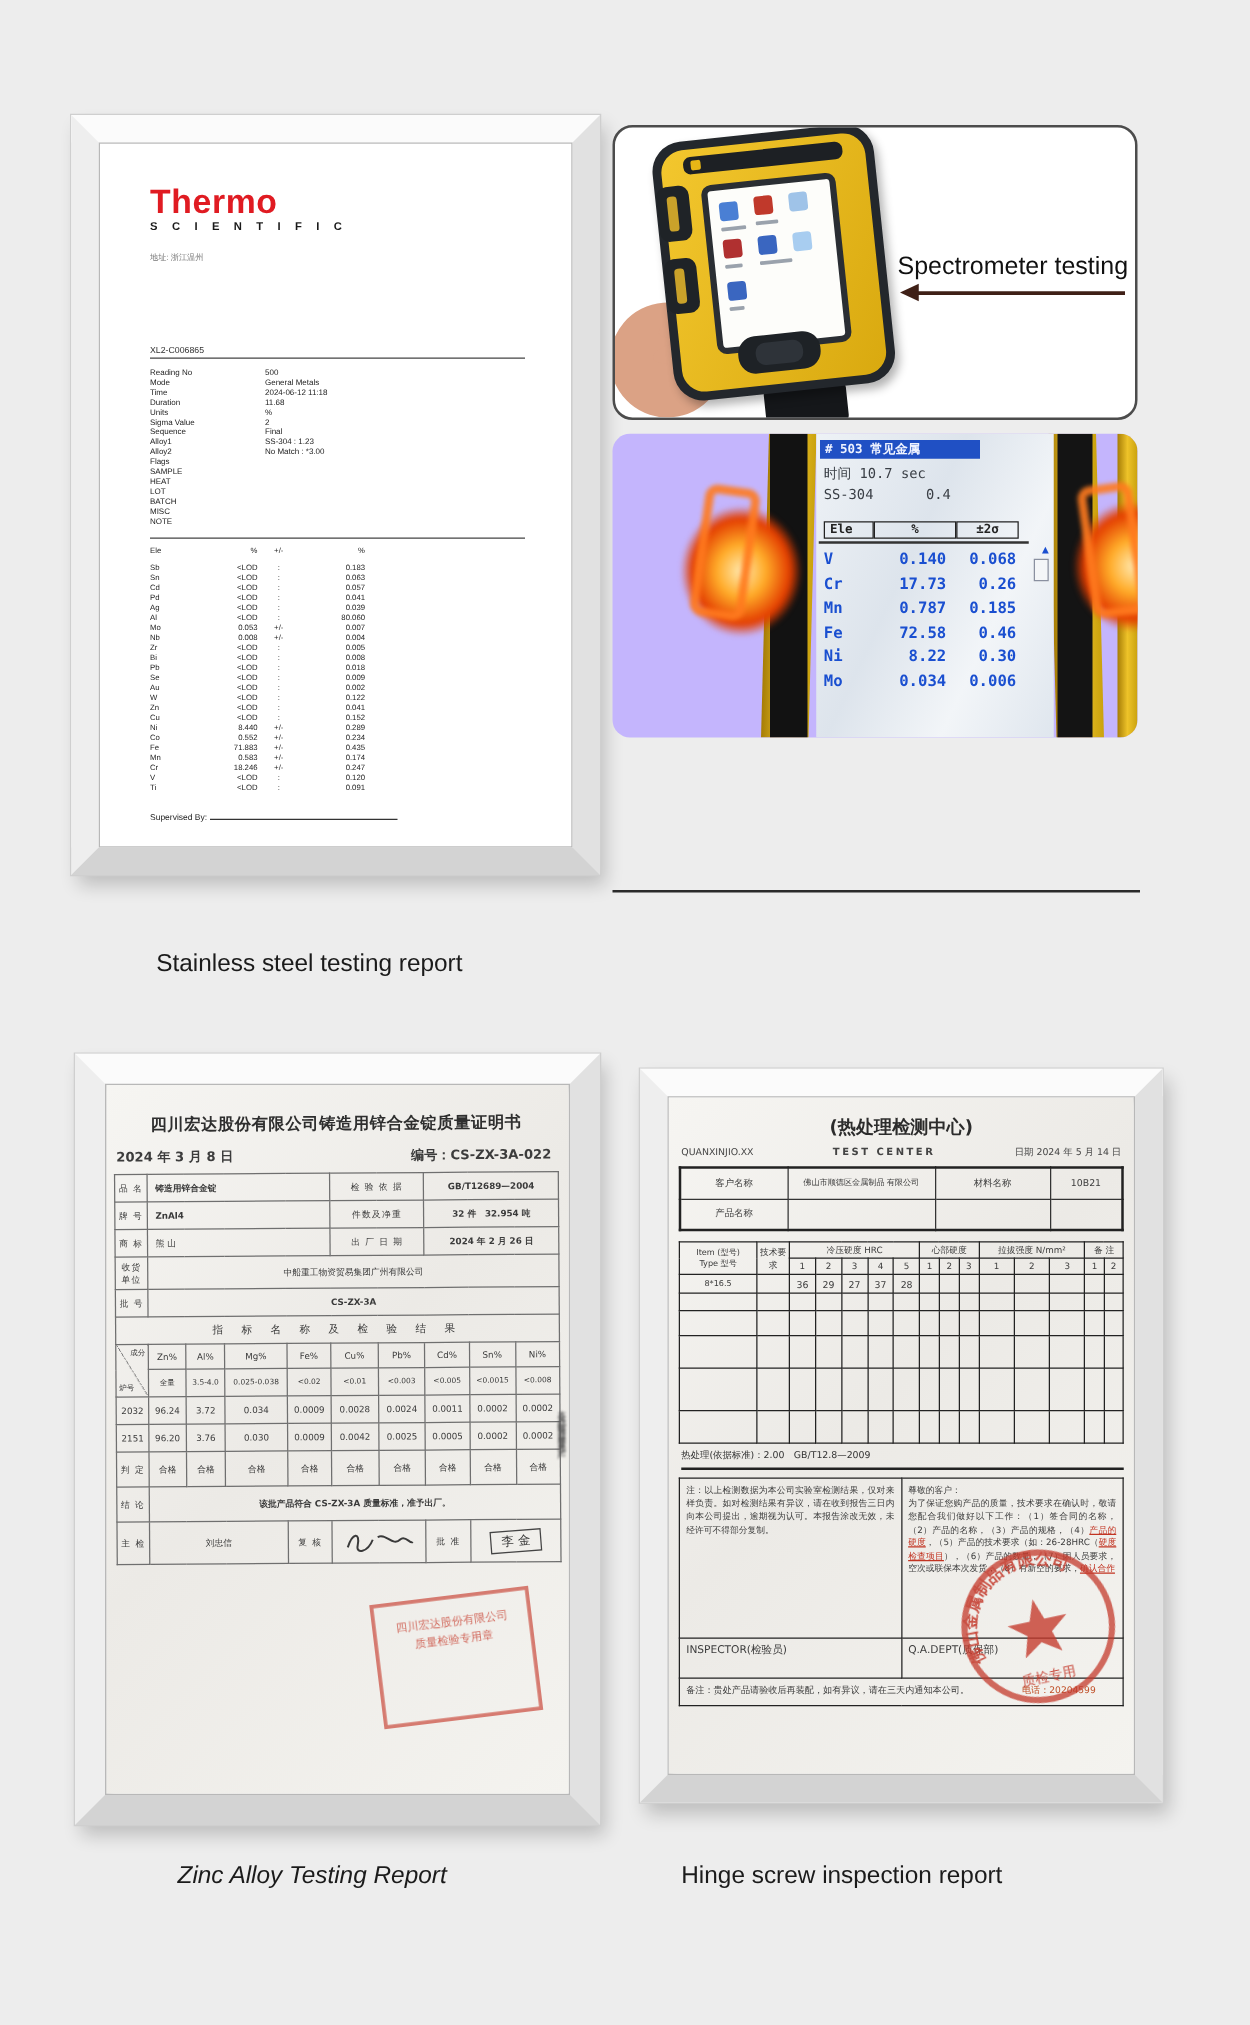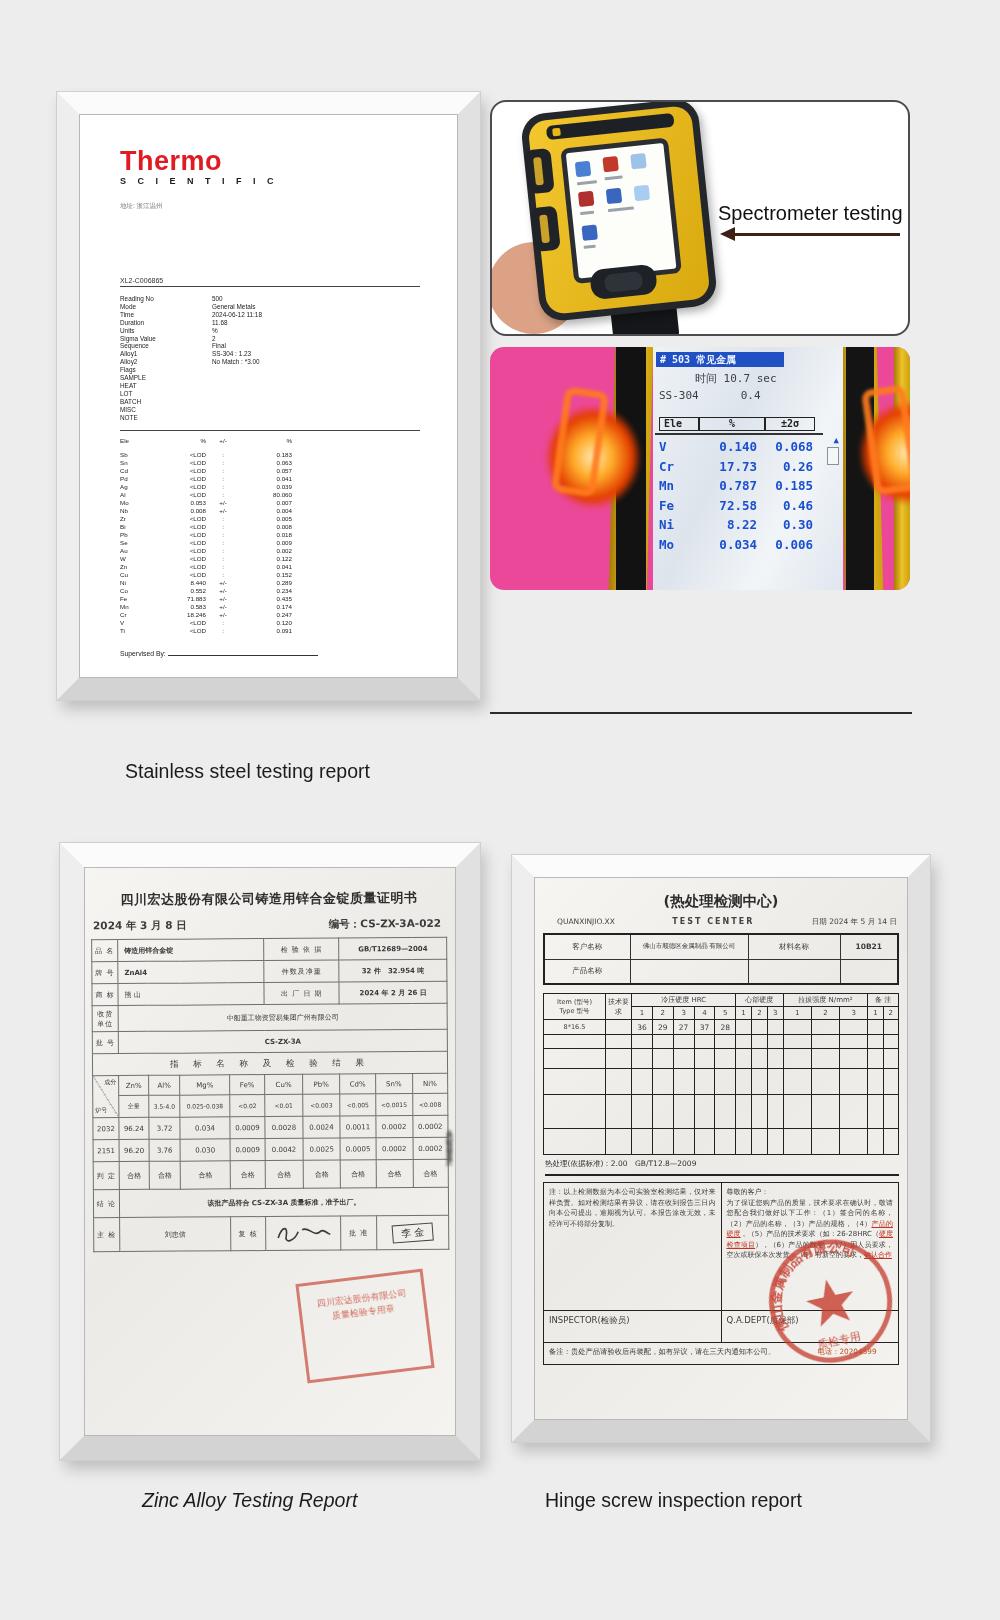--- a/index.html
+++ b/index.html
@@ -48,21 +48,21 @@
   .dev-screen{position:absolute;left:30px;top:30px;width:98px;height:126px;background:#fdfdfa;
               border:5px solid #2a2e33;border-radius:8px;}
   .dev-ico{position:absolute;width:15px;height:15px;border-radius:3px;}
   .dev-cap{position:absolute;height:3px;background:#9aa2ac;border-radius:1px;}
   .dev-dpad{position:absolute;left:46px;bottom:10px;width:66px;height:30px;background:#1e2226;border-radius:14px;}
   .dev-dpad-in{position:absolute;inset:6px 14px;background:#2e3339;border-radius:8px;}
   .dev-grip{position:absolute;left:-6px;width:26px;height:44px;background:#1f2327;border-radius:8px;}
   .dev-grip-slot{position:absolute;left:8px;top:8px;width:8px;height:28px;background:#caa22a;border-radius:3px;}
   .dev-handle{position:absolute;left:120px;top:205px;width:66px;height:34px;background:#15171a;
               transform:rotate(-6deg);border-radius:6px;}
-  #photo2{position:absolute;left:490px;top:347px;width:420px;height:243px;background:#ec4899;
+  #photo2{position:absolute;left:490px;top:347px;width:420px;height:243px;background:#c4b5fd;
           border-radius:14px;overflow:hidden;}
   .glow{position:absolute;width:130px;height:140px;
         background:radial-gradient(closest-side,#ffe9b0 0%,#ffab28 30%,#e33d00 60%,rgba(0,0,0,0) 75%);
         filter:blur(2px);}
   .lightpipe{position:absolute;width:30px;height:92px;border:7px solid rgba(255,122,30,.9);
              border-radius:10px;filter:blur(1.5px);}
   .ystrip{position:absolute;top:0;bottom:0;width:38px;background:linear-gradient(90deg,#a67d06,#eec329,#caa20e);}
   .lcd{position:absolute;left:163px;top:0;width:190px;height:243px;
        background:linear-gradient(115deg,#eef2f6 0%,#dde4ec 40%,#f2f5f8 70%,#dfe6ee 100%);
        font-family:"DejaVu Sans Mono", monospace;filter:blur(.3px);}
@@ -108,21 +108,21 @@
           transform:rotate(-7deg);color:rgba(195,45,30,.7);font-size:9px;text-align:center;
           padding-top:12px;box-sizing:border-box;filter:blur(.6px);line-height:14px;}
   .zside{position:absolute;right:1px;top:255px;height:230px;writing-mode:vertical-rl;font-size:7px;
          color:#555;letter-spacing:2px;filter:blur(.8px);}
   .sig-squiggle{display:block;margin:0 auto;}
   .sig-box{display:inline-block;border:1.5px solid #444;padding:1px 8px;font-size:10px;transform:rotate(-4deg);}
   
   #frame-hinge{left:512px;top:855px;width:418px;height:587px;}
   .hinge-body{position:absolute;left:8px;right:8px;top:4px;}
   .hinge-title{text-align:center;font-weight:bold;font-size:14.5px;color:#2c2c2c;margin-top:10px;}
-  .hinge-sub{display:flex;justify-content:space-between;align-items:baseline;font-size:7.5px;margin:6px 2px 6px 14px;color:#444;text-align:center;}
+  .hinge-sub{display:flex;justify-content:space-between;align-items:baseline;font-size:7.5px;margin:6px 2px 6px 2px;color:#444;text-align:center;}
   .hinge-sub .mid{font-weight:bold;letter-spacing:2px;font-size:8px;}
   table.hinfo{width:100%;font-size:7.5px;border:2px solid #222 !important;}
   table.hinfo td{border:1.5px solid #333;height:25px;text-align:center;}
   table.hmain{width:100%;font-size:7.5px;margin-top:8px;}
   table.hmain td, table.hmain th{border:1.5px solid #222;text-align:center;}
   table.hmain th{font-size:7px;}
   .numth{font-weight:bold;font-size:8px;height:13px;}
   .hbasis{font-size:7.5px;margin:4px 0 2px 2px;color:#333;border-bottom:2px solid #222;padding-bottom:5px;}
   table.hnotes{width:100%;font-size:7px;margin-top:6px;padding-left:24px;}
   table.hnotes td{border:1.5px solid #222;vertical-align:top;padding:4px 5px;line-height:10.5px;text-align:justify;}
@@ -361,21 +361,21 @@
   <div class="ystrip" style="left:352px;transform:skewX(1.5deg);"></div>
   <div class="ystrip" style="left:404px;width:16px;"></div>
   <div style="position:absolute;left:126px;top:0;bottom:0;width:30px;background:#121212;"></div>
   <div style="position:absolute;left:356px;top:0;bottom:0;width:28px;background:#141414;"></div>
   <div class="glow" style="left:38px;top:40px;"></div>
   <div class="lightpipe" style="left:68px;top:42px;transform:rotate(8deg);"></div>
   <div class="glow" style="left:352px;top:36px;"></div>
   <div class="lightpipe" style="left:378px;top:40px;transform:rotate(-8deg);"></div>
   <div class="lcd">
     <div class="lcd-head"># 503 常见金属</div>
-    <div class="lcd-line" style="top:24px;margin-left:36px;">时间 10.7 sec</div>
+    <div class="lcd-line" style="top:24px;">时间 10.7 sec</div>
     <div class="lcd-line" style="top:42px;"><span>SS-304</span><span style="display:inline-block;width:42px;"></span><span>0.4</span></div>
     <div class="lcd-cols">
       <span style="width:40px;padding-left:4px;">Ele</span><span style="width:66px;text-align:center;">%</span><span style="width:50px;text-align:center;">±2σ</span>
     </div>
     <div class="lcd-rows">
 
         <div class="srow">
           <span class="s0">V</span><span class="s1">0.140</span><span class="s2">0.068</span>
         </div>
 
@@ -554,21 +554,21 @@
           <span>QUANXINJIO.XX</span>
           <span class="mid">TEST CENTER</span>
           <span>日期 2024 年 5 月 14 日</span>
         </div>
         <table class="doc hinfo">
           <tbody>
               <tr>
             <td style="width:86px;">客户名称</td>
             <td style="width:118px;font-size:6.5px;font-family:Liberation Serif, serif;">佛山市顺德区金属制品 有限公司</td>
             <td style="width:92px;">材料名称</td>
-            <td style="font-weight:bold;">10B21</td>
+            <td style="font-weight:normal;">10B21</td>
           </tr>
           <tr>
             <td>产品名称</td>
             <td></td>
             <td></td>
             <td></td>
           </tr>
         </tbody>
           </table>
         <table class="doc hmain">

